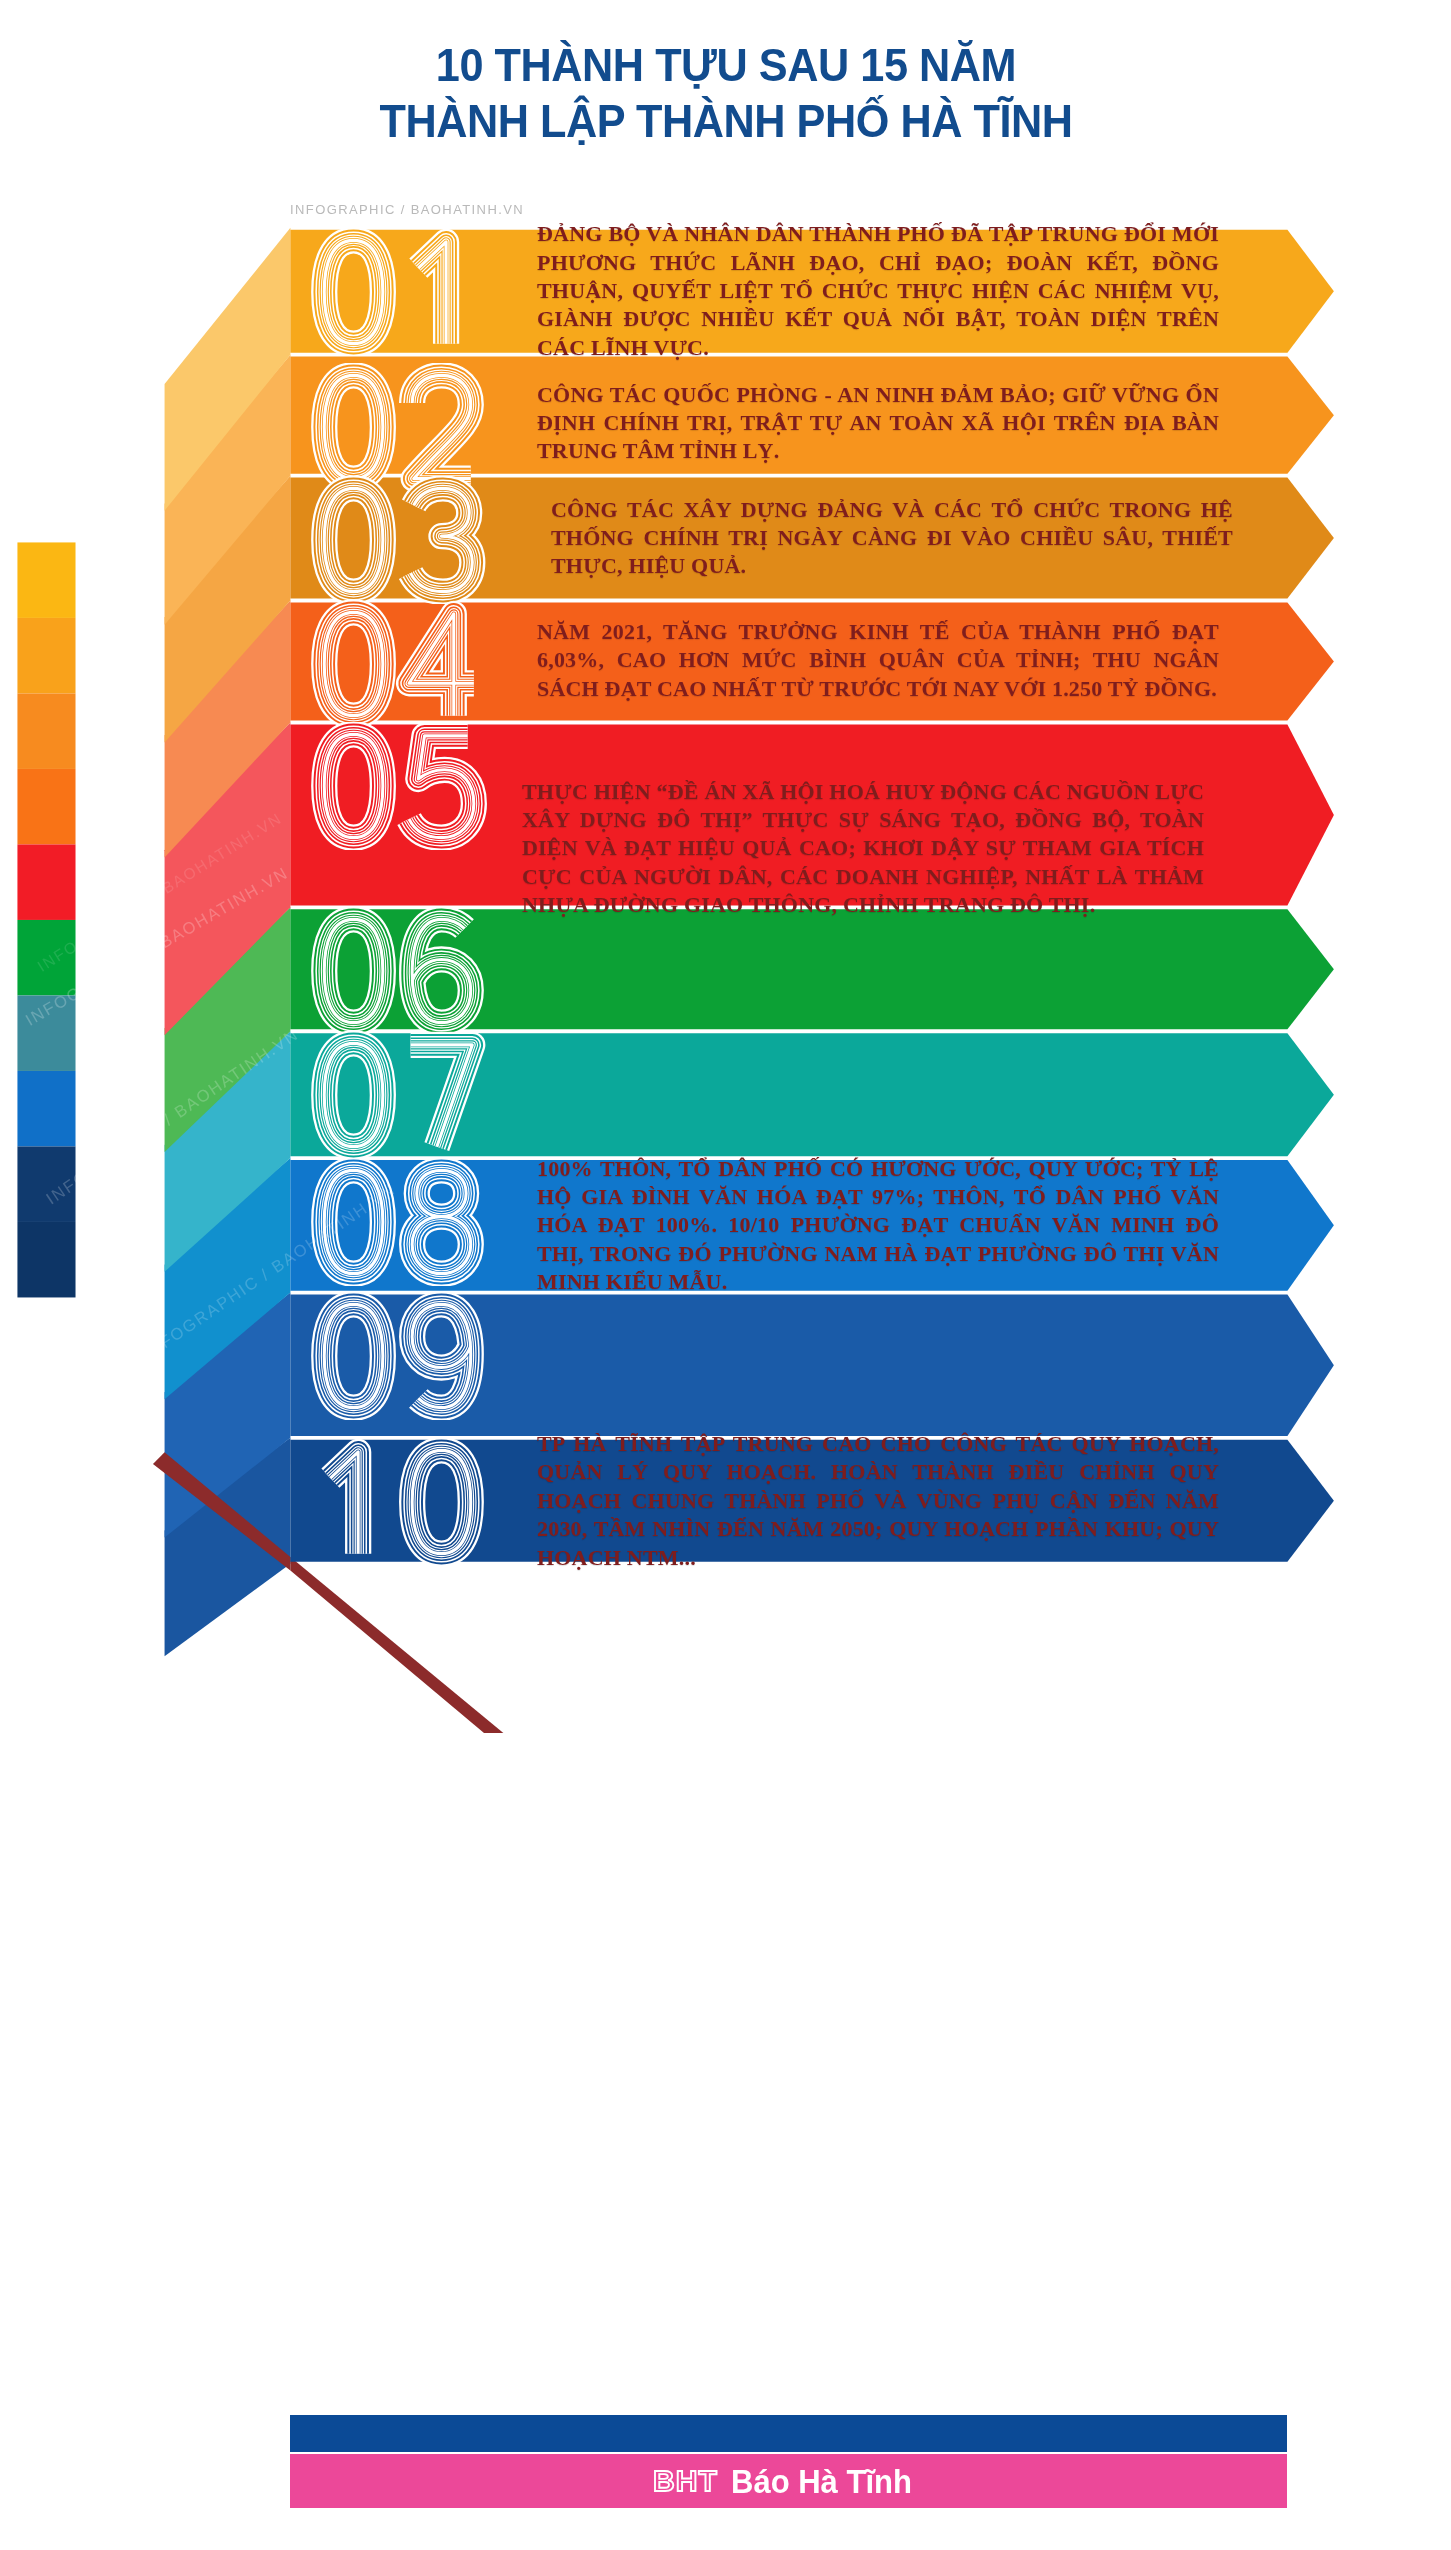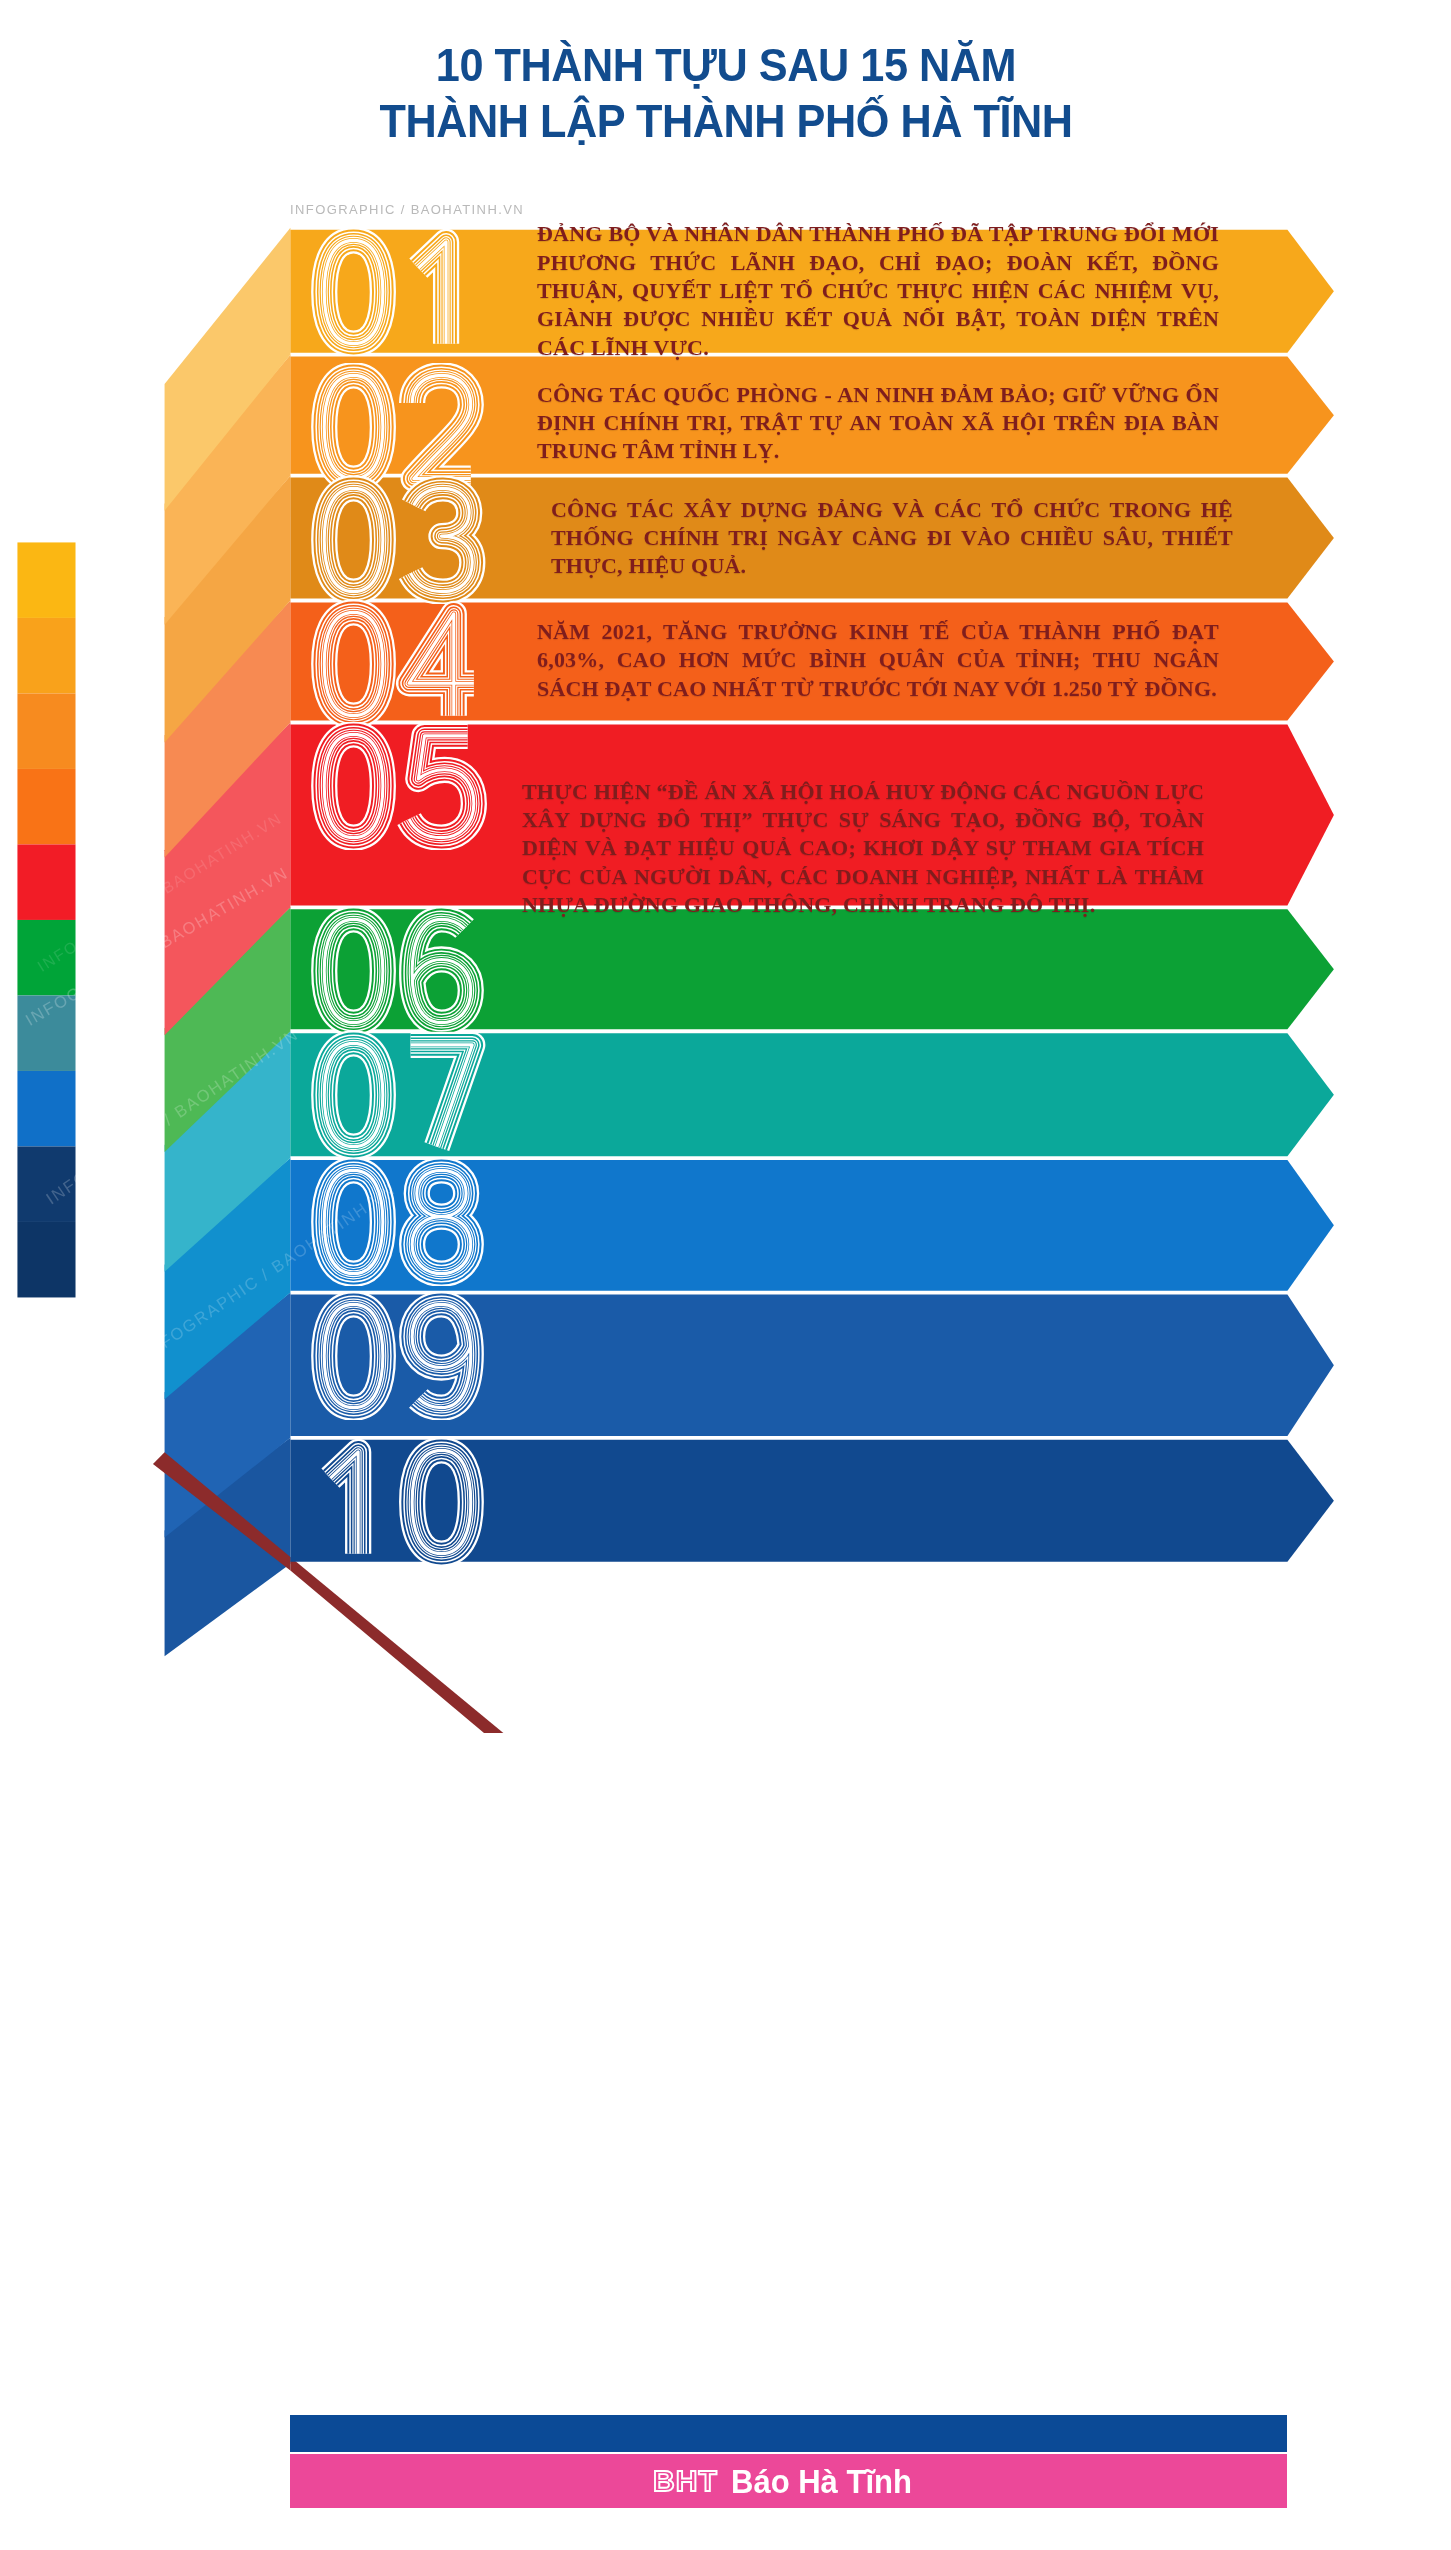--- a/index.html
+++ b/index.html
@@ -337,20 +337,21 @@
               <path d="M50 8 C30 8 18 20 18 38 C18 56 32 68 50 68 C68 68 82 56 82 38 C82 20 70 8 50 8 Z M50 68 C28 68 12 82 12 104 C12 126 28 142 50 142 C72 142 88 126 88 104 C88 82 72 68 50 68 Z" fill="none" stroke="#ffffff" stroke-width="23" stroke-linecap="butt" stroke-linejoin="round"></path>
               <path d="M50 8 C30 8 18 20 18 38 C18 56 32 68 50 68 C68 68 82 56 82 38 C82 20 70 8 50 8 Z M50 68 C28 68 12 82 12 104 C12 126 28 142 50 142 C72 142 88 126 88 104 C88 82 72 68 50 68 Z" fill="none" stroke="#1077CC" stroke-width="19" stroke-linecap="butt" stroke-linejoin="round"></path>
               <path d="M50 8 C30 8 18 20 18 38 C18 56 32 68 50 68 C68 68 82 56 82 38 C82 20 70 8 50 8 Z M50 68 C28 68 12 82 12 104 C12 126 28 142 50 142 C72 142 88 126 88 104 C88 82 72 68 50 68 Z" fill="none" stroke="#ffffff" stroke-width="15" stroke-linecap="butt" stroke-linejoin="round"></path>
               <path d="M50 8 C30 8 18 20 18 38 C18 56 32 68 50 68 C68 68 82 56 82 38 C82 20 70 8 50 8 Z M50 68 C28 68 12 82 12 104 C12 126 28 142 50 142 C72 142 88 126 88 104 C88 82 72 68 50 68 Z" fill="none" stroke="#1077CC" stroke-width="12" stroke-linecap="butt" stroke-linejoin="round"></path>
               <path d="M50 8 C30 8 18 20 18 38 C18 56 32 68 50 68 C68 68 82 56 82 38 C82 20 70 8 50 8 Z M50 68 C28 68 12 82 12 104 C12 126 28 142 50 142 C72 142 88 126 88 104 C88 82 72 68 50 68 Z" fill="none" stroke="#ffffff" stroke-width="9" stroke-linecap="butt" stroke-linejoin="round"></path>
               <path d="M50 8 C30 8 18 20 18 38 C18 56 32 68 50 68 C68 68 82 56 82 38 C82 20 70 8 50 8 Z M50 68 C28 68 12 82 12 104 C12 126 28 142 50 142 C72 142 88 126 88 104 C88 82 72 68 50 68 Z" fill="none" stroke="#1077CC" stroke-width="6" stroke-linecap="butt" stroke-linejoin="round"></path>
               <path d="M50 8 C30 8 18 20 18 38 C18 56 32 68 50 68 C68 68 82 56 82 38 C82 20 70 8 50 8 Z M50 68 C28 68 12 82 12 104 C12 126 28 142 50 142 C72 142 88 126 88 104 C88 82 72 68 50 68 Z" fill="none" stroke="#ffffff" stroke-width="4" stroke-linecap="butt" stroke-linejoin="round"></path>
             </g>
           </svg>
         </div>
+        <div class="body-text" style="left: 247px; width: 682px; top: 50%; transform: translateY(-50%);">100% THÔN, TỔ DÂN PHỐ CÓ HƯƠNG ƯỚC, QUY ƯỚC; TỶ LỆ HỘ GIA ĐÌNH VĂN HÓA ĐẠT 97%; THÔN, TỔ DÂN PHỐ VĂN HÓA ĐẠT 100%. 10/10 PHƯỜNG ĐẠT CHUẨN VĂN MINH ĐÔ THỊ, TRONG ĐÓ PHƯỜNG NAM HÀ ĐẠT PHƯỜNG ĐÔ THỊ VĂN MINH KIỂU MẪU.</div>
       </div>
       <div class="row" style="left: 290px; top: 1069px; width: 1043px; height: 145px;">
         <div class="num">
           <svg width="215" height="128" viewBox="-8 -8 230 166">
             <g transform="translate(0,0)">
               <path d="M50 8 C22 8 12 38 12 75 C12 112 22 142 50 142 C78 142 88 112 88 75 C88 38 78 8 50 8 Z" fill="none" stroke="#ffffff" stroke-width="34" stroke-linecap="butt" stroke-linejoin="round"></path>
               <path d="M50 8 C22 8 12 38 12 75 C12 112 22 142 50 142 C78 142 88 112 88 75 C88 38 78 8 50 8 Z" fill="none" stroke="#1A5BA8" stroke-width="28" stroke-linecap="butt" stroke-linejoin="round"></path>
               <path d="M50 8 C22 8 12 38 12 75 C12 112 22 142 50 142 C78 142 88 112 88 75 C88 38 78 8 50 8 Z" fill="none" stroke="#ffffff" stroke-width="23" stroke-linecap="butt" stroke-linejoin="round"></path>
               <path d="M50 8 C22 8 12 38 12 75 C12 112 22 142 50 142 C78 142 88 112 88 75 C88 38 78 8 50 8 Z" fill="none" stroke="#1A5BA8" stroke-width="19" stroke-linecap="butt" stroke-linejoin="round"></path>
               <path d="M50 8 C22 8 12 38 12 75 C12 112 22 142 50 142 C78 142 88 112 88 75 C88 38 78 8 50 8 Z" fill="none" stroke="#ffffff" stroke-width="15" stroke-linecap="butt" stroke-linejoin="round"></path>
@@ -393,20 +394,21 @@
               <path d="M50 8 C22 8 12 38 12 75 C12 112 22 142 50 142 C78 142 88 112 88 75 C88 38 78 8 50 8 Z" fill="none" stroke="#ffffff" stroke-width="23" stroke-linecap="butt" stroke-linejoin="round"></path>
               <path d="M50 8 C22 8 12 38 12 75 C12 112 22 142 50 142 C78 142 88 112 88 75 C88 38 78 8 50 8 Z" fill="none" stroke="#11498F" stroke-width="19" stroke-linecap="butt" stroke-linejoin="round"></path>
               <path d="M50 8 C22 8 12 38 12 75 C12 112 22 142 50 142 C78 142 88 112 88 75 C88 38 78 8 50 8 Z" fill="none" stroke="#ffffff" stroke-width="15" stroke-linecap="butt" stroke-linejoin="round"></path>
               <path d="M50 8 C22 8 12 38 12 75 C12 112 22 142 50 142 C78 142 88 112 88 75 C88 38 78 8 50 8 Z" fill="none" stroke="#11498F" stroke-width="12" stroke-linecap="butt" stroke-linejoin="round"></path>
               <path d="M50 8 C22 8 12 38 12 75 C12 112 22 142 50 142 C78 142 88 112 88 75 C88 38 78 8 50 8 Z" fill="none" stroke="#ffffff" stroke-width="9" stroke-linecap="butt" stroke-linejoin="round"></path>
               <path d="M50 8 C22 8 12 38 12 75 C12 112 22 142 50 142 C78 142 88 112 88 75 C88 38 78 8 50 8 Z" fill="none" stroke="#11498F" stroke-width="6" stroke-linecap="butt" stroke-linejoin="round"></path>
               <path d="M50 8 C22 8 12 38 12 75 C12 112 22 142 50 142 C78 142 88 112 88 75 C88 38 78 8 50 8 Z" fill="none" stroke="#ffffff" stroke-width="4" stroke-linecap="butt" stroke-linejoin="round"></path>
             </g>
           </svg>
         </div>
+        <div class="body-text" style="left: 247px; width: 682px; top: 50%; transform: translateY(-50%);">TP HÀ TĨNH TẬP TRUNG CAO CHO CÔNG TÁC QUY HOẠCH, QUẢN LÝ QUY HOẠCH. HOÀN THÀNH ĐIỀU CHỈNH QUY HOẠCH CHUNG THÀNH PHỐ VÀ VÙNG PHỤ CẬN ĐẾN NĂM 2030, TẦM NHÌN ĐẾN NĂM 2050; QUY HOẠCH PHẦN KHU; QUY HOẠCH NTM...</div>
       </div>
     </div>
   <div id="watermarks">
       <div class="wm" style="left: 39px; top: 736px; font-size: 15.5px; opacity: 0.28; transform: rotate(-32deg); transform-origin: left center;">INFOGRAPHIC / BAOHATINH.VN</div>
       <div class="wm" style="left: 27px; top: 789px; font-size: 16.5px; opacity: 0.55; transform: rotate(-30deg); transform-origin: left center;">INFOGRAPHIC / BAOHATINH.VN</div>
       <div class="wm" style="left: 48px; top: 968px; font-size: 16.5px; opacity: 0.5; transform: rotate(-34deg); transform-origin: left center;">INFOGRAPHIC / BAOHATINH.VN</div>
       <div class="wm" style="left: 145px; top: 1123px; font-size: 16.5px; opacity: 0.45; transform: rotate(-34deg); transform-origin: left center;">INFOGRAPHIC / BAOHATINH.VN</div>
     </div>
 </div>
 

